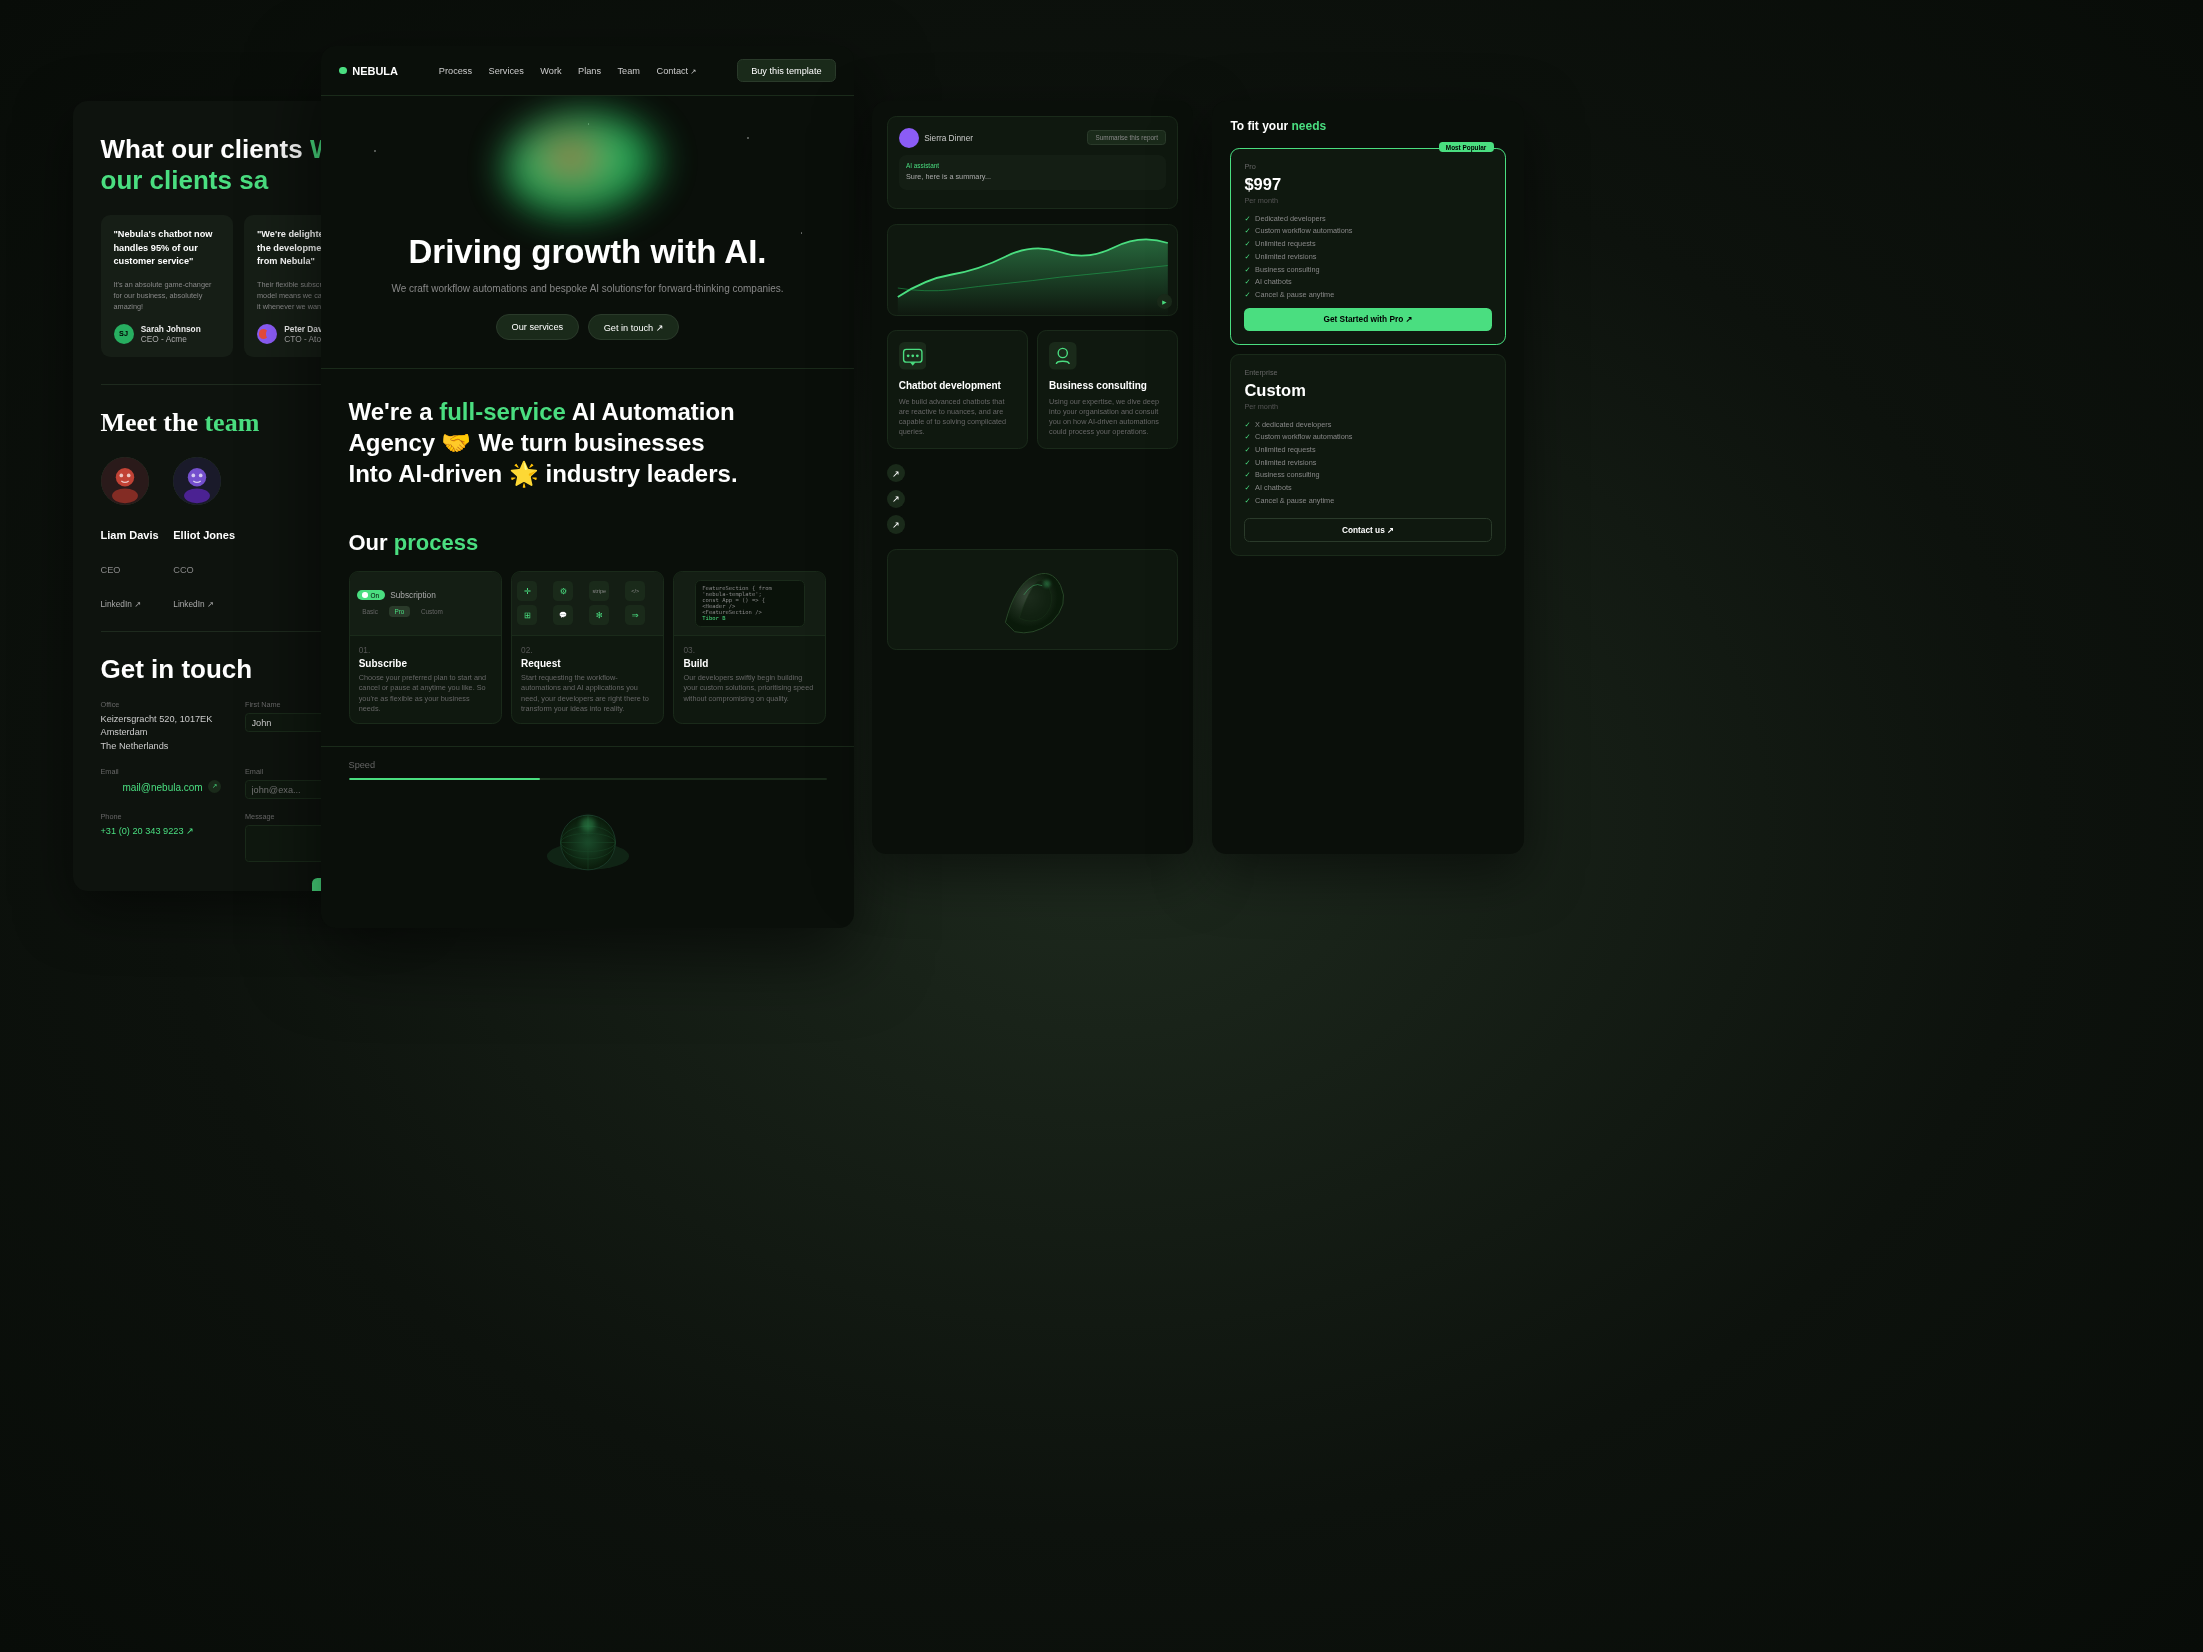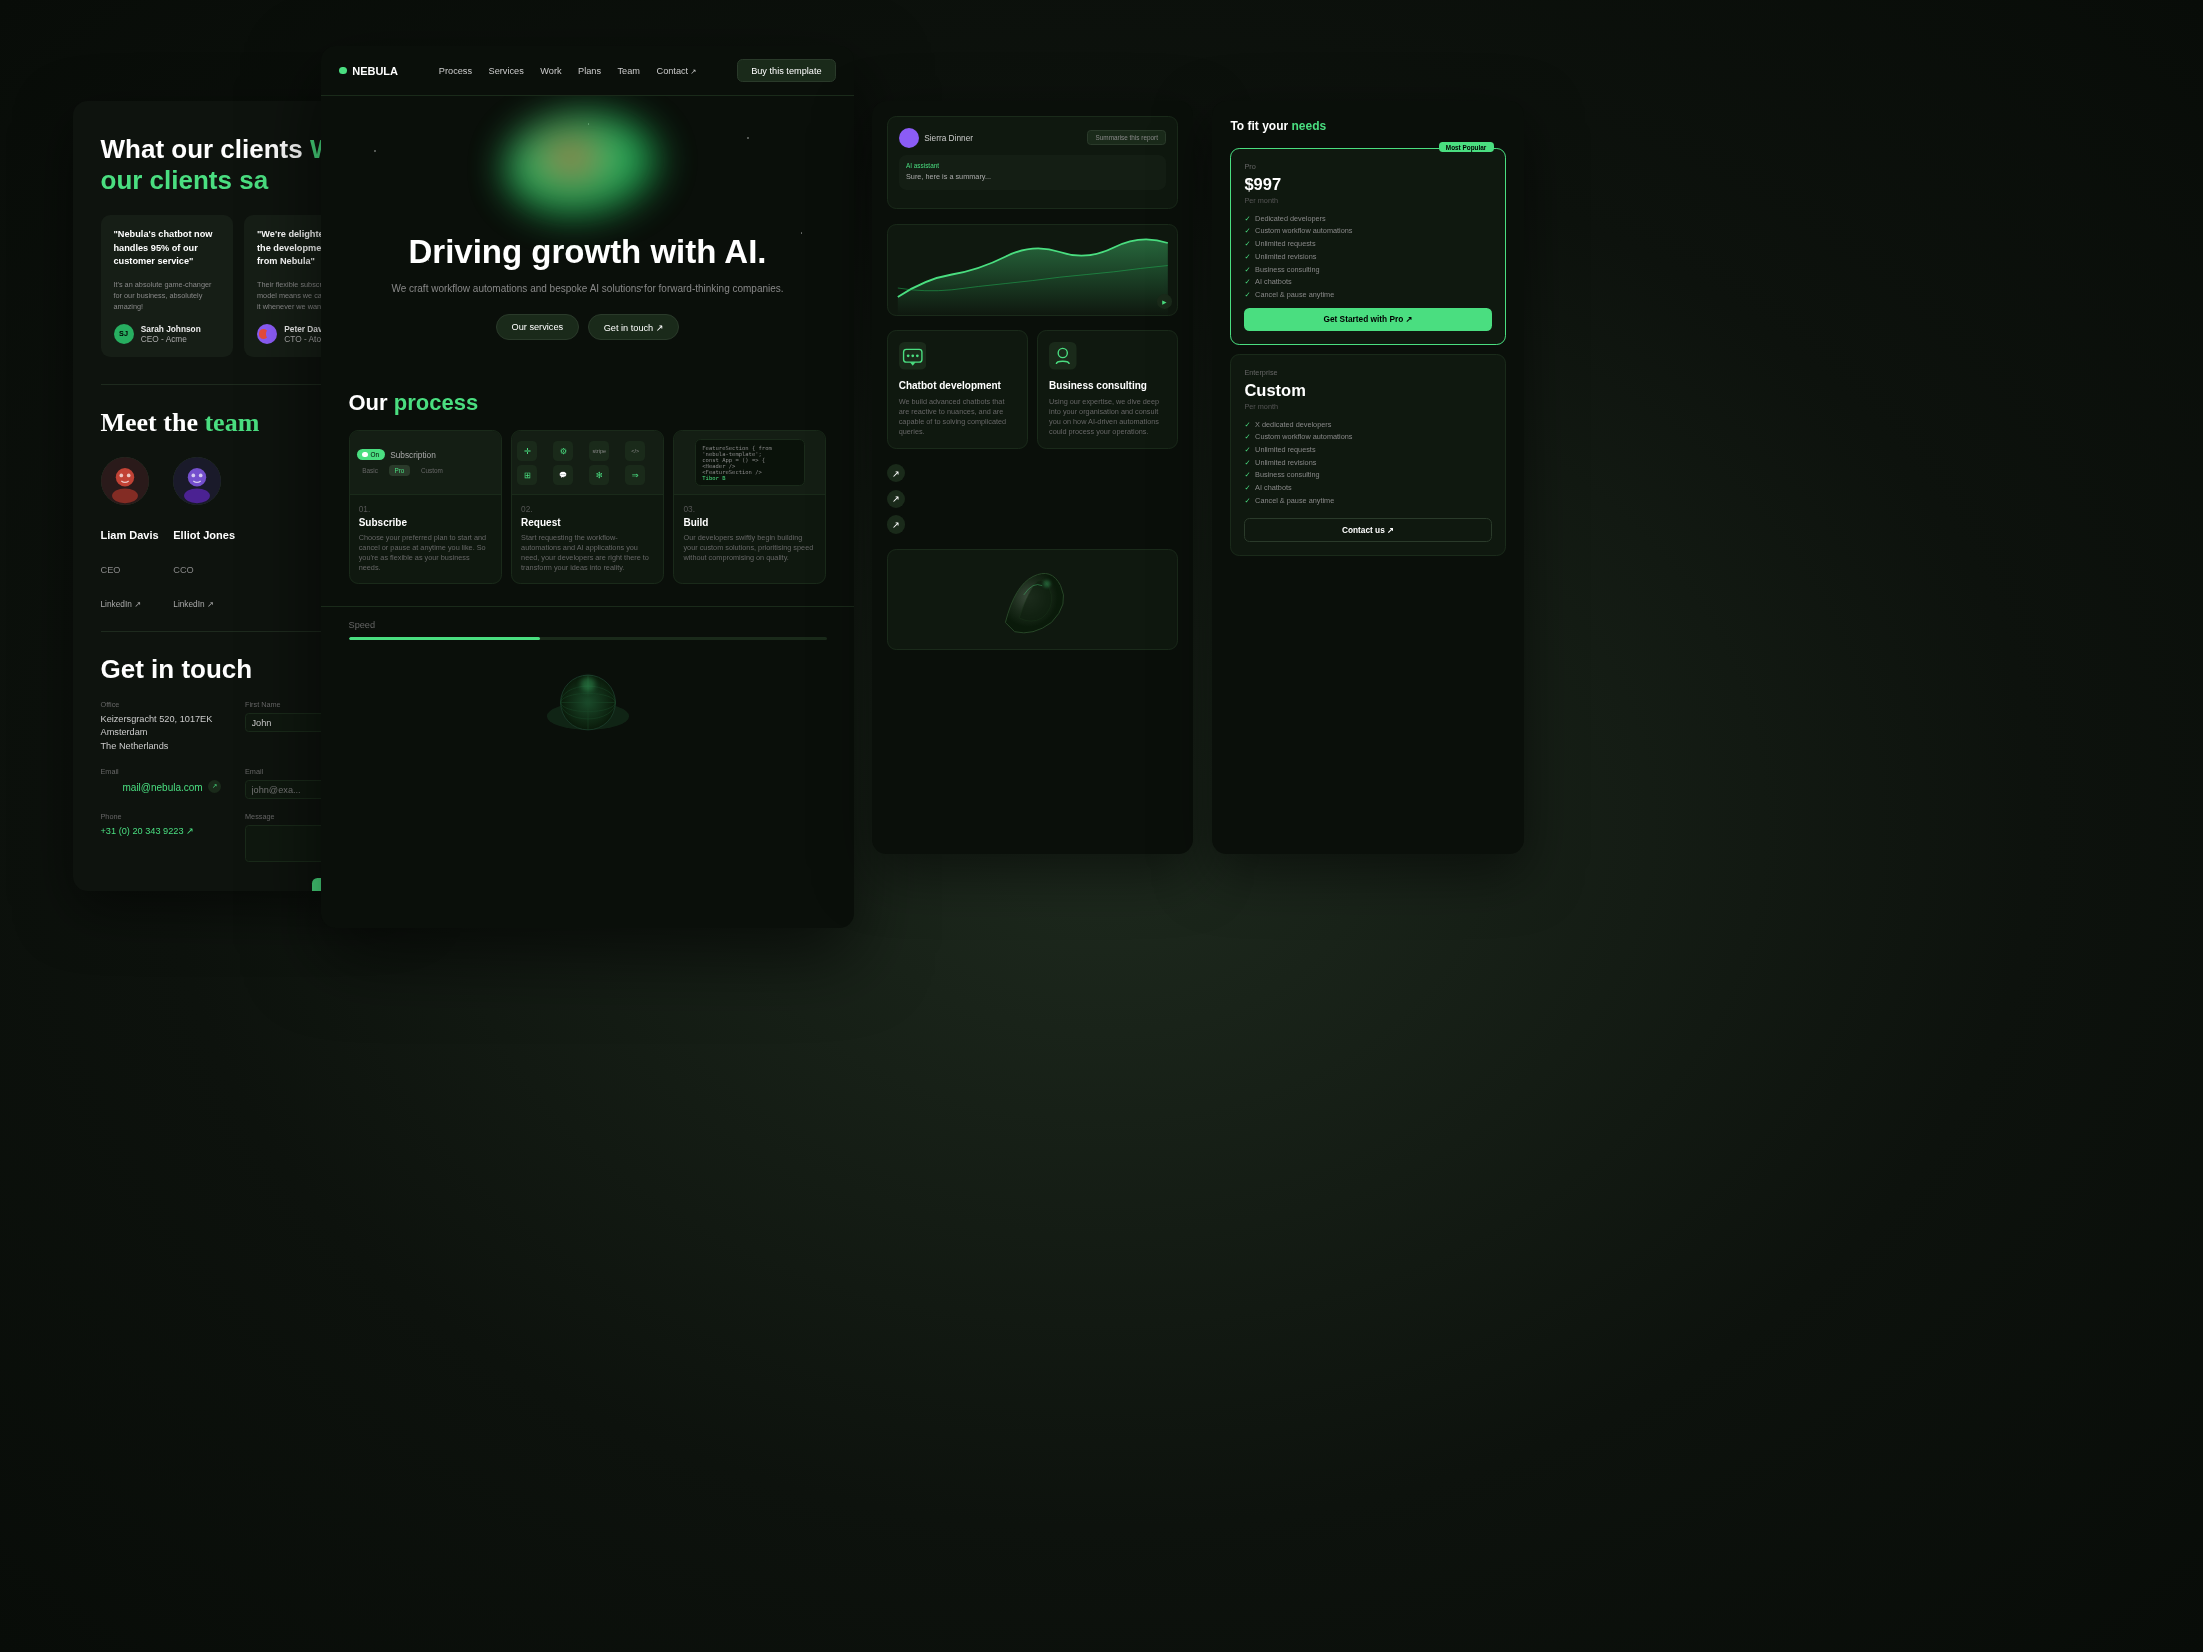--- a/index.html
+++ b/index.html
@@ -1071,20 +1071,27 @@
     <h1>Driving growth with AI.</h1>
     <p class="hero-subtitle">We craft workflow automations and bespoke AI solutions for forward-thinking companies.</p>
     <div class="hero-buttons">
       <button class="btn-services">Our services</button>
       <button class="btn-touch">
         <span>Get in touch ↗</span>
       </button>
     </div>
   </div>
 
+  <div class="about-section">
+    <h2>
+      We're a <span class="highlight">full-service</span> AI Automation<br>
+      Agency 🤝 We turn businesses<br>
+      Into AI-driven 🌟 industry leaders.
+    </h2>
+  </div>
 
   <div class="process-section">
     <h2>
       Our <span>process</span>
     </h2>
     <div class="process-cards">
 
       <div class="process-card">
         <div class="process-card-preview">
           <div class="subscription-ui">

